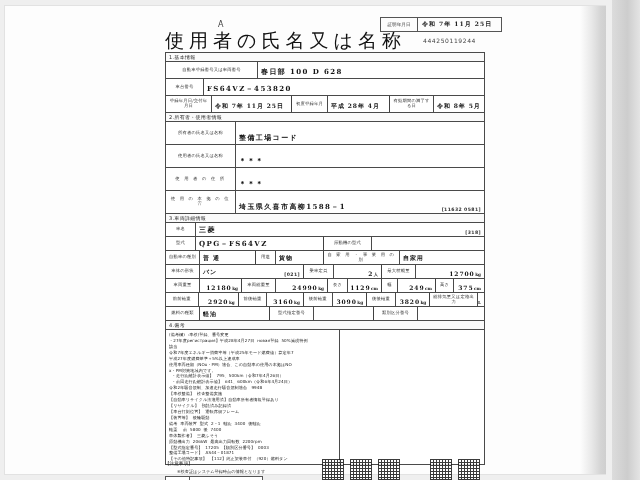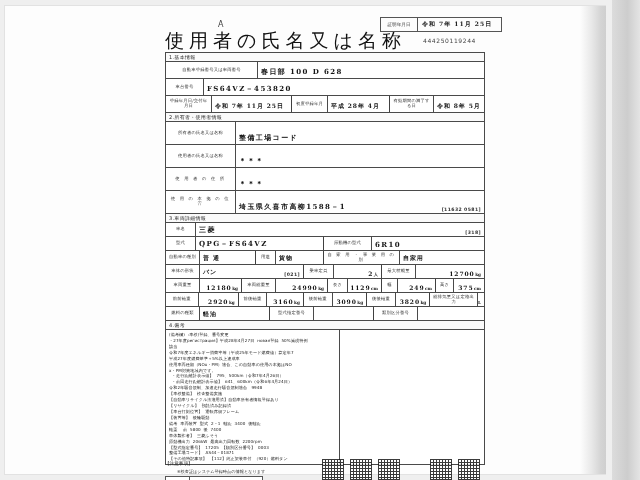--- a/index.html
+++ b/index.html
@@ -213,21 +213,20 @@
         <div class="val" style="flex:1">
           <span>三菱</span>
           <span class="brk">[318]</span>
         </div>
       </div>
 
       <div class="row r-h13">
         <div class="lab" style="width:30px">型式</div>
         <div class="val bor" style="width:128px">QPG－FS64VZ</div>
         <div class="lab" style="width:48px">原動機の型式</div>
-        <div class="val" style="flex:1">6R10</div>
       </div>
 
       <div class="row r-h13">
         <div class="lab" style="width:34px">自動車の種別</div>
         <div class="val small bor" style="width:56px">普  通</div>
         <div class="lab" style="width:20px">用途</div>
         <div class="val small bor" style="width:48px">貨物</div>
         <div class="lab sp" style="width:76px">自 家 用 ・ 事 業 用 の 別</div>
         <div class="val small" style="flex:1">自家用</div>
       </div>

